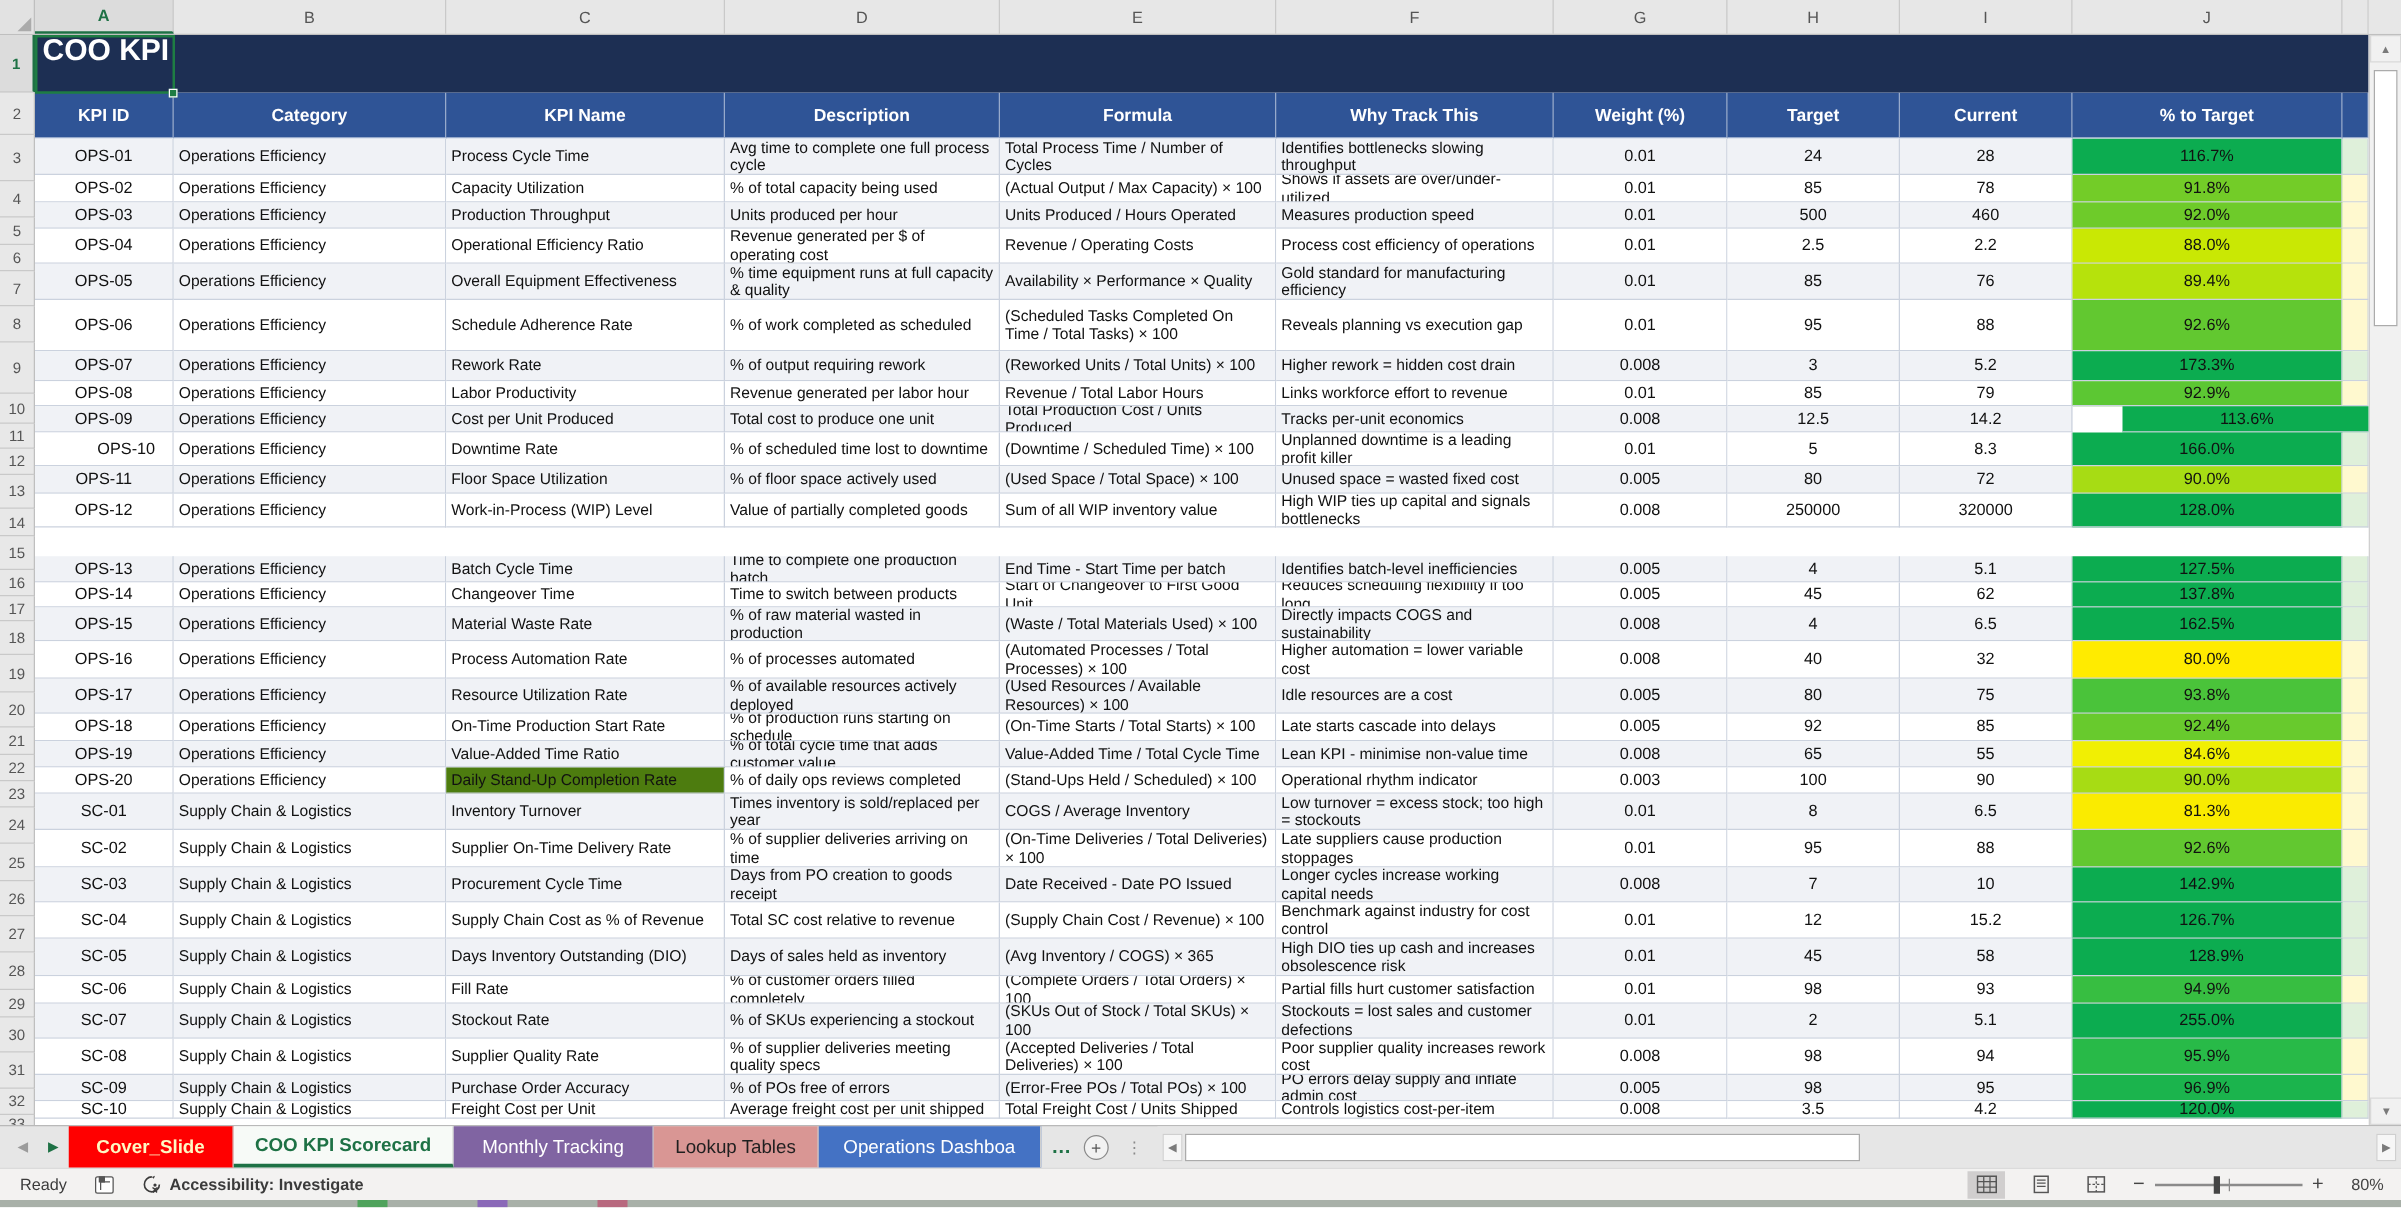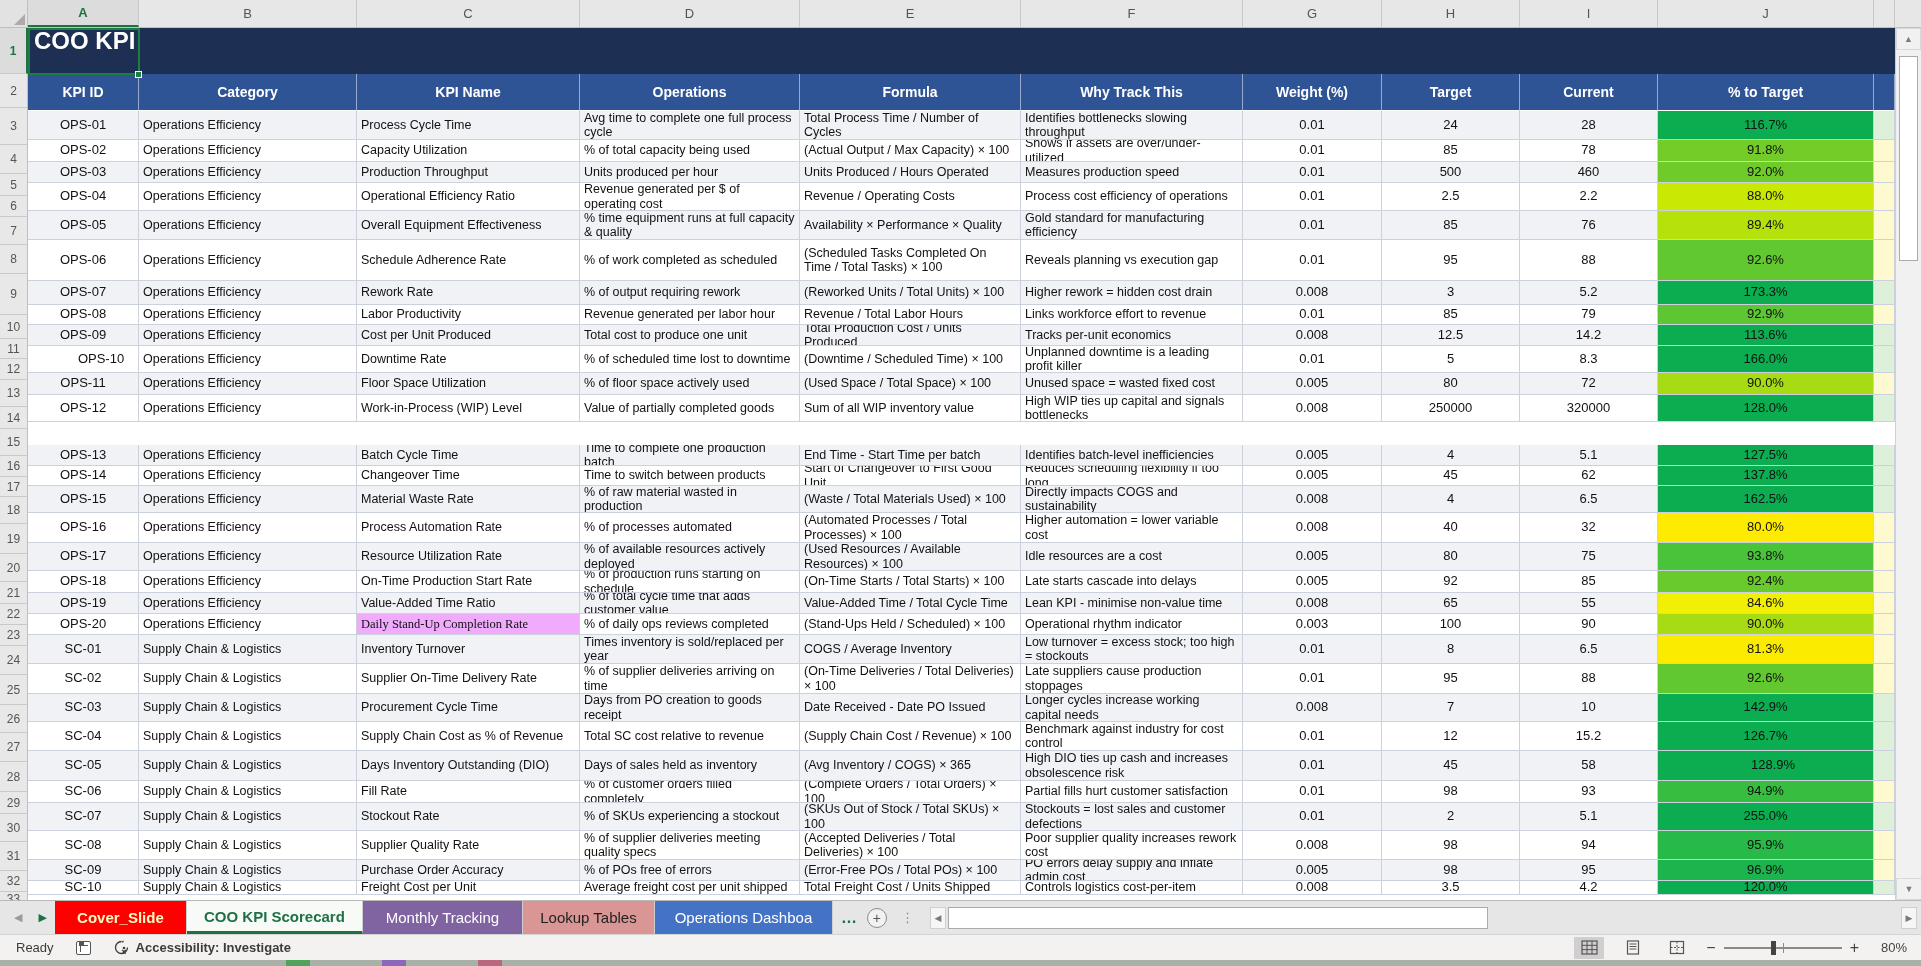--- a/index.html
+++ b/index.html
@@ -154,21 +154,21 @@
     <div class="gridarea">
       <div class="titlerow">
         <span class="ttext">COO KPI</span>
       </div>
       <div class="selbox"></div>
       <div class="fillhandle"></div>
       <div class="hdrrow" id="hdrrow">
           <div class="hdrcell" style="width: 111px;">KPI ID</div>
           <div class="hdrcell" style="width: 218px;">Category</div>
           <div class="hdrcell" style="width: 223px;">KPI Name</div>
-          <div class="hdrcell" style="width: 220px;">Operations</div>
+          <div class="hdrcell" style="width: 220px;">Description</div>
           <div class="hdrcell" style="width: 221px;">Formula</div>
           <div class="hdrcell" style="width: 222px;">Why Track This</div>
           <div class="hdrcell" style="width: 139px;">Weight (%)</div>
           <div class="hdrcell" style="width: 138px;">Target</div>
           <div class="hdrcell" style="width: 138px;">Current</div>
           <div class="hdrcell" style="width: 216px;">% to Target</div>
           <div class="hdrcell" style="width: 21px;"></div>
         </div>
       <div id="datarows">
           <div class="drow" style="height: 29px;">
@@ -278,21 +278,21 @@
           <div class="drow" style="height: 21px;">
             <div class="dcell ctr" style="width: 111px; background: rgb(240, 242, 246);">OPS-09</div>
             <div class="dcell" style="width: 218px; background: rgb(240, 242, 246);">Operations Efficiency</div>
             <div class="dcell" style="width: 223px; background: rgb(240, 242, 246);">Cost per Unit Produced</div>
             <div class="dcell" style="width: 220px; background: rgb(240, 242, 246);">Total cost to produce one unit</div>
             <div class="dcell" style="width: 221px; background: rgb(240, 242, 246);">Total Production Cost / Units Produced</div>
             <div class="dcell" style="width: 222px; background: rgb(240, 242, 246);">Tracks per-unit economics</div>
             <div class="dcell ctr" style="width: 139px; background: rgb(240, 242, 246);">0.008</div>
             <div class="dcell ctr" style="width: 138px; background: rgb(240, 242, 246);">12.5</div>
             <div class="dcell ctr" style="width: 138px; background: rgb(240, 242, 246);">14.2</div>
-            <div class="dcell ctr pct" style="width: 216px; background: rgb(12, 172, 80);">113.6%</div>
+            <div class="dcell ctr pct" style="width: 200px; background: rgb(12, 172, 80); margin-left: 40px;">113.6%</div>
             <div class="dcell ksliver" style="width: 21px; background: rgb(223, 240, 218);"></div>
           </div>
           <div class="drow" style="height: 27px;">
             <div class="dcell ctr" style="width: 111px; background: rgb(255, 255, 255); padding-left: 40px;">OPS-10</div>
             <div class="dcell" style="width: 218px; background: rgb(255, 255, 255);">Operations Efficiency</div>
             <div class="dcell" style="width: 223px; background: rgb(255, 255, 255);">Downtime Rate</div>
             <div class="dcell" style="width: 220px; background: rgb(255, 255, 255);">% of scheduled time lost to downtime</div>
             <div class="dcell" style="width: 221px; background: rgb(255, 255, 255);">(Downtime / Scheduled Time) × 100</div>
             <div class="dcell" style="width: 222px; background: rgb(255, 255, 255);">Unplanned downtime is a leading profit killer</div>
             <div class="dcell ctr" style="width: 139px; background: rgb(255, 255, 255);">0.01</div>
@@ -414,21 +414,21 @@
             <div class="dcell" style="width: 222px; background: rgb(240, 242, 246);">Lean KPI - minimise non-value time</div>
             <div class="dcell ctr" style="width: 139px; background: rgb(240, 242, 246);">0.008</div>
             <div class="dcell ctr" style="width: 138px; background: rgb(240, 242, 246);">65</div>
             <div class="dcell ctr" style="width: 138px; background: rgb(240, 242, 246);">55</div>
             <div class="dcell ctr pct" style="width: 216px; background: rgb(241, 239, 3);">84.6%</div>
             <div class="dcell ksliver" style="width: 21px; background: rgb(255, 249, 207);"></div>
           </div>
           <div class="drow" style="height: 21px;">
             <div class="dcell ctr" style="width: 111px; background: rgb(255, 255, 255);">OPS-20</div>
             <div class="dcell" style="width: 218px; background: rgb(255, 255, 255);">Operations Efficiency</div>
-            <div class="dcell" style="width: 223px; background: #f0abfc; font-family: Liberation Serif, serif;">Daily Stand-Up Completion Rate</div>
+            <div class="dcell" style="width: 223px; background: #4d7c0f;">Daily Stand-Up Completion Rate</div>
             <div class="dcell" style="width: 220px; background: rgb(255, 255, 255);">% of daily ops reviews completed</div>
             <div class="dcell" style="width: 221px; background: rgb(255, 255, 255);">(Stand-Ups Held / Scheduled) × 100</div>
             <div class="dcell" style="width: 222px; background: rgb(255, 255, 255);">Operational rhythm indicator</div>
             <div class="dcell ctr" style="width: 139px; background: rgb(255, 255, 255);">0.003</div>
             <div class="dcell ctr" style="width: 138px; background: rgb(255, 255, 255);">100</div>
             <div class="dcell ctr" style="width: 138px; background: rgb(255, 255, 255);">90</div>
             <div class="dcell ctr pct" style="width: 216px; background: rgb(167, 220, 20);">90.0%</div>
             <div class="dcell ksliver" style="width: 21px; background: rgb(255, 249, 207);"></div>
           </div>
           <div class="drow" style="height: 29px;">

